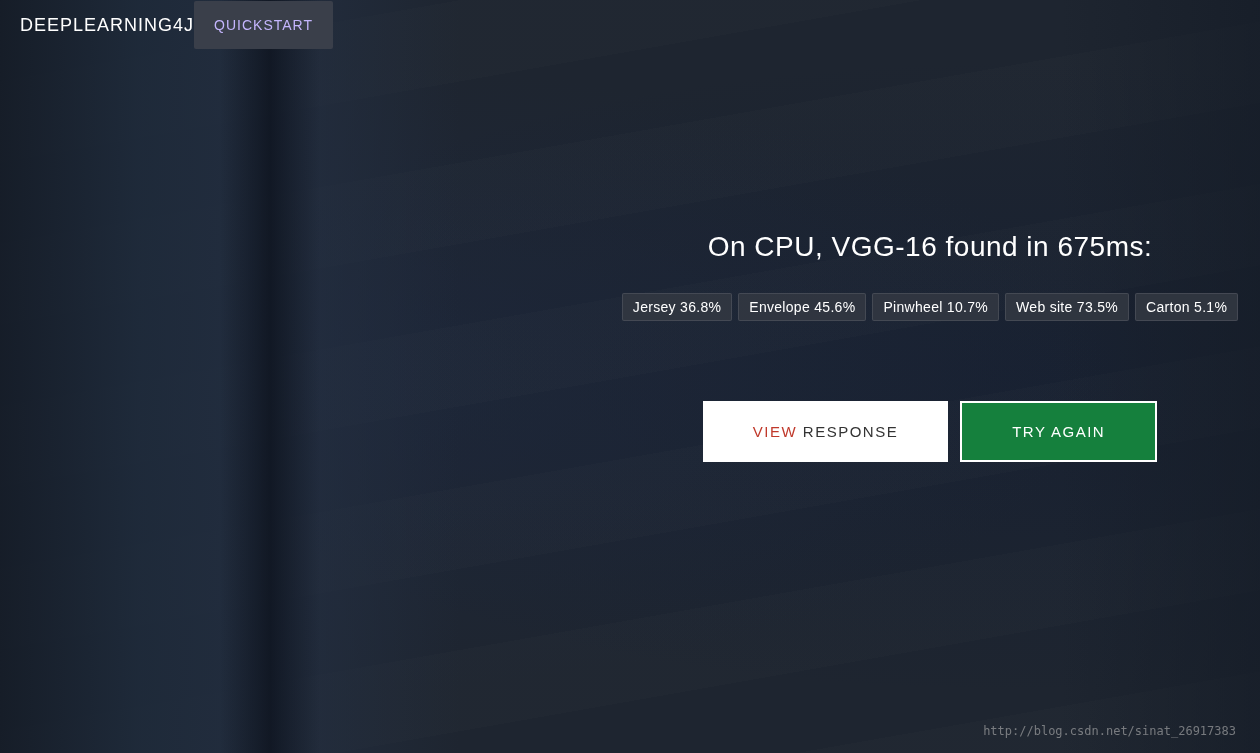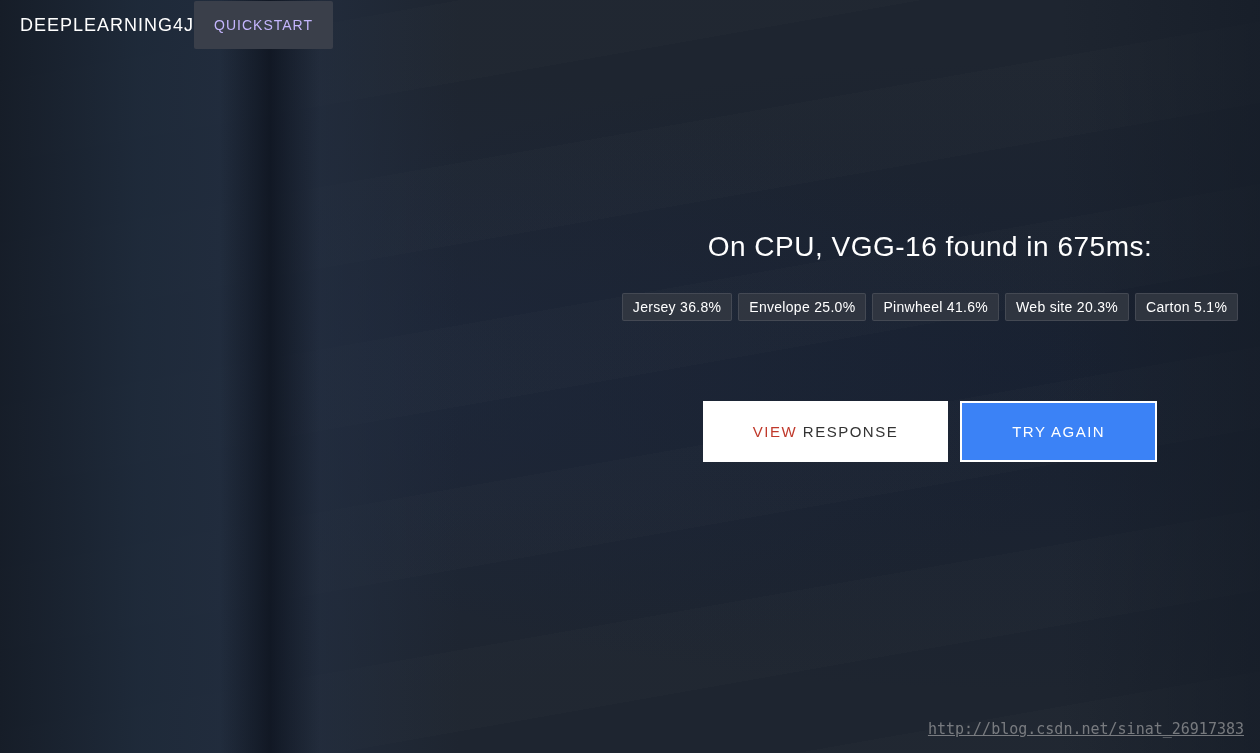--- a/index.html
+++ b/index.html
@@ -165,40 +165,39 @@
       border: none;
       padding: 20px 50px;
       font-size: 15px;
       font-weight: 400;
       letter-spacing: 1.5px;
       cursor: pointer;
       text-transform: uppercase;
     }
 
     .btn-try {
-      background-color: #3b82f6;
+      background-color: #15803d;
       color: #ffffff;
       border: 2px solid #ffffff;
       padding: 20px 50px;
       font-size: 15px;
       font-weight: 500;
       letter-spacing: 1.5px;
       cursor: pointer;
       text-transform: uppercase;
     }
 
     
     .footer-url {
       position: absolute;
       bottom: 15px;
-      right: 16px;
+      right: 24px;
       color: rgba(180, 180, 180, 0.6);
-      font-size: 15px;
+      font-size: 12px;
       font-family: monospace;
-      text-decoration: underline;
     }
   </style>
 </head>
 <body>
 
 <div class="bg-panel-left"></div>
 <div class="bg-panel-center"></div>
 <div class="bg-panel-right"></div>
 
 <nav>
@@ -207,23 +206,23 @@
     <a class="nav-link active">QUICKSTART</a>
   </div>
 </nav>
 
 <div class="main-content">
 
   <h2 class="result-heading">On CPU, VGG-16 found in 675ms:</h2>
 
   <div class="detection-badges">
     <span class="badge">Jersey 36.8%</span>
-    <span class="badge">Envelope 25.0%</span>
-    <span class="badge">Pinwheel 41.6%</span>
-    <span class="badge">Web site 20.3%</span>
+    <span class="badge">Envelope 45.6%</span>
+    <span class="badge">Pinwheel 10.7%</span>
+    <span class="badge">Web site 73.5%</span>
     <span class="badge">Carton 5.1%</span>
   </div>
 
   <div class="action-buttons">
     <button class="btn-view">
       <span style="color:#c0392b;">VIEW</span>
       <span> RESPONSE</span>
     </button>
     <button class="btn-try">TRY AGAIN</button>
   </div>

